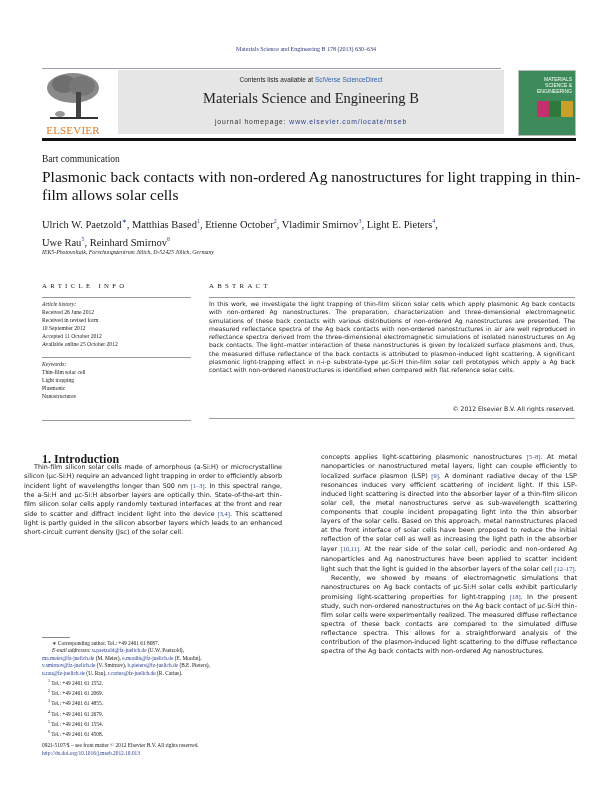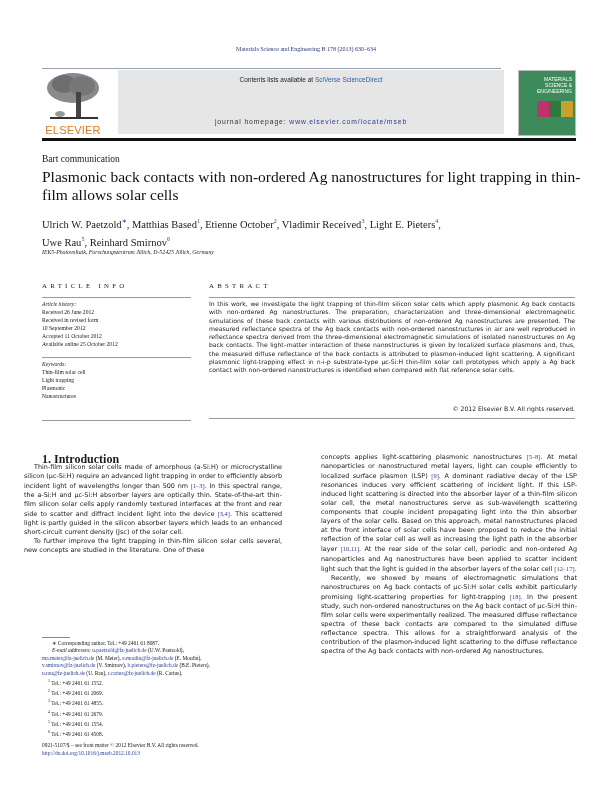--- a/index.html
+++ b/index.html
@@ -2,21 +2,21 @@
 <html><head>
 <meta charset="utf-8">
 <style>
   html, body { margin: 0; padding: 0; background: #ffffff; }
   body { width: 612px; height: 811px; position: relative; overflow: hidden;
          font-family: "DejaVu Serif", "Liberation Serif", serif; color: #1a1a1a; }
   .abs { position: absolute; }
   .running-head { top: 46px; left: 0; width: 612px; text-align: center; font-size: 6px; color: #2d3a7a; font-family: "Liberation Serif", serif; }
   .top-rule { top: 68px; left: 42px; width: 459px; height: 1px; background: #9aa0b0; }
   .logo { top: 70px; left: 42px; width: 62px; height: 66px; }
-  .logo-text { position: absolute; bottom: 0; left: 0; width: 62px; text-align: center; font-family: Liberation Sans, sans-serif; font-size: 11px; color: #e07a1f; letter-spacing: 0.2px; }
+  .logo-text { position: absolute; bottom: 0; left: 0; width: 62px; text-align: center; font-family: Liberation Serif, serif; font-size: 11px; color: #e07a1f; letter-spacing: 0.2px; }
   .grey-box { top: 70px; left: 118px; width: 386px; height: 64px; background: #e6e6e6; }
   .contents-line { top: 6px; left: 0; width: 386px; text-align: center; font-family: "Liberation Sans", sans-serif; font-size: 6.5px; color: #222; }
   .contents-line .link { color: #2a5fae; }
   .journal-title { top: 20px; left: 0; width: 386px; text-align: center; font-family: "Liberation Serif", serif; font-size: 14.5px; color: #222; }
   .homepage { top: 48px; left: 0; width: 386px; text-align: center; font-family: "Liberation Sans", sans-serif; font-size: 6.8px; letter-spacing: 0.9px; color: #333; }
   .homepage .link { color: #2a3f8f; }
   .cover { top: 70px; left: 518px; width: 56px; height: 64px; border: 1px solid #bbb; background: #3d8b5a; overflow: hidden; }
   .cover .ct { position: absolute; right: 3px; font-family: "Liberation Sans", sans-serif; font-size: 5px; color: #fff; text-align: right; line-height: 5.5px; }
   .cover .bands { position: absolute; left: 18px; right: 2px; top: 30px; height: 16px; display: flex; }
   .cover .bands span { flex: 1; }
@@ -74,20 +74,21 @@
       <ellipse cx="18" cy="44" rx="5" ry="3" fill="#999"></ellipse>
     </g>
   </svg>
   <div class="logo-text">ELSEVIER</div>
 </div>
 
 <div class="abs grey-box">
   <div class="abs contents-line">
     <span>Contents lists available at </span><span class="link">SciVerse ScienceDirect</span>
   </div>
+  <div class="abs journal-title">Materials Science and Engineering B</div>
   <div class="abs homepage">
     <span>journal homepage: </span><span class="link">www.elsevier.com/locate/mseb</span>
   </div>
 </div>
 
 <div class="abs cover">
   <div class="ct" style="top:6px">MATERIALS</div>
   <div class="ct" style="top:12px">SCIENCE &amp;</div>
   <div class="ct" style="top:18px">ENGINEERING</div>
   <div class="bands">
@@ -99,21 +100,21 @@
 
 <div class="abs thick-rule"></div>
 
 <div class="abs short-comm">Bart communication</div>
 <div class="abs title">Plasmonic back contacts with non-ordered Ag nanostructures for light trapping in thin-film allows solar cells</div>
 
 <div class="abs authors">
   <span>Ulrich W. Paetzold</span><sup>∗</sup>,
   <span>Matthias Based</span><sup>1</sup>,
   <span>Etienne October</span><sup>2</sup>,
-  <span>Vladimir Received</span><sup>3</sup>,
+  <span>Vladimir Smirnov</span><sup>3</sup>,
   <span>Light E. Pieters</span><sup>4</sup>,<br>
   <span>Uwe Rau</span><sup>5</sup>,
   <span>Reinhard Smirnov</span><sup>6</sup>
 </div>
 
 <div class="abs affil">IEK5-Photovoltaik, Forschungszentrum Jülich, D-52425 Jülich, Germany</div>
 
 <div class="abs sec-head ai-head">ARTICLE INFO</div>
 <div class="abs sec-head ab-head">ABSTRACT</div>
 <div class="abs rule-thin r1"></div>
@@ -139,21 +140,20 @@
   <div>Nanostructures</div>
 </div>
 
 <div class="abs abstract">In this work, we investigate the light trapping of thin-film silicon solar cells which apply plasmonic Ag back contacts with non-ordered Ag nanostructures. The preparation, characterization and three-dimensional electromagnetic simulations of these back contacts with various distributions of non-ordered Ag nanostructures are presented. The measured reflectance spectra of the Ag back contacts with non-ordered nanostructures in air are well reproduced in reflectance spectra derived from the three-dimensional electromagnetic simulations of isolated nanostructures on Ag back contacts. The light–matter interaction of these nanostructures is given by localized surface plasmons and, thus, the measured diffuse reflectance of the back contacts is attributed to plasmon-induced light scattering. A significant plasmonic light-trapping effect in n-i-p substrate-type μc-Si:H thin-film solar cell prototypes which apply a Ag back contact with non-ordered nanostructures is identified when compared with flat reference solar cells.</div>
 <div class="abs copyright">© 2012 Elsevier B.V. All rights reserved.</div>
 
 <div class="abs intro-head">1.  Introduction</div>
 
 <div class="abs col left-col" id="left-col">
     <p><span>Thin-film silicon solar cells made of amorphous (a-Si:H) or microcrystalline silicon (μc-Si:H) require an advanced light trapping in order to efficiently absorb incident light of wavelengths longer than 500 nm </span><span class="ref">[1–3]</span><span>. In this spectral range, the a-Si:H and μc-Si:H absorber layers are optically thin. State-of-the-art thin-film silicon solar cells apply randomly textured interfaces at the front and rear side to scatter and diffract incident light into the device </span><span class="ref">[3,4]</span><span>. This scattered light is partly guided in the silicon absorber layers which leads to an enhanced short-circuit current density (Jsc) of the solar cell.</span></p>
-    <p><span>To further improve the light trapping in thin-film silicon solar cells several, new concepts are studied in the literature. One of these</span></p>
   </div>
 <div class="abs col right-col" id="right-col">
     <p class="noind"><span>concepts applies light-scattering plasmonic nanostructures </span><span class="ref">[5–8]</span><span>. At metal nanoparticles or nanostructured metal layers, light can couple efficiently to localized surface plasmon (LSP) </span><span class="ref">[9]</span><span>. A dominant radiative decay of the LSP resonances induces very efficient scattering of incident light. If this LSP-induced light scattering is directed into the absorber layer of a thin-film silicon solar cell, the metal nanostructures serve as sub-wavelength scattering components that couple incident propagating light into the thin absorber layers of the solar cells. Based on this approach, metal nanostructures placed at the front interface of solar cells have been proposed to reduce the initial reflection of the solar cell as well as increasing the light path in the absorber layer </span><span class="ref">[10,11]</span><span>. At the rear side of the solar cell, periodic and non-ordered Ag nanoparticles and Ag nanostructures have been applied to scatter incident light such that the light is guided in the absorber layers of the solar cell </span><span class="ref">[12–17]</span><span>.</span></p>
     <p><span>Recently, we showed by means of electromagnetic simulations that nanostructures on Ag back contacts of μc-Si:H solar cells exhibit particularly promising light-scattering properties for light-trapping </span><span class="ref">[18]</span><span>. In the present study, such non-ordered nanostructures on the Ag back contact of μc-Si:H thin-film solar cells were experimentally realized. The measured diffuse reflectance spectra of these back contacts are compared to the simulated diffuse reflectance spectra. This allows for a straightforward analysis of the contribution of the plasmon-induced light scattering to the diffuse reflectance spectra of the Ag back contacts with non-ordered Ag nanostructures.</span></p>
   </div>
 
 <div class="abs fn-rule"></div>
 <div class="abs footnotes">
   <div class="ind">∗ Corresponding author. Tel.: +49 2461 61 8087.</div>
   <div class="ind">

